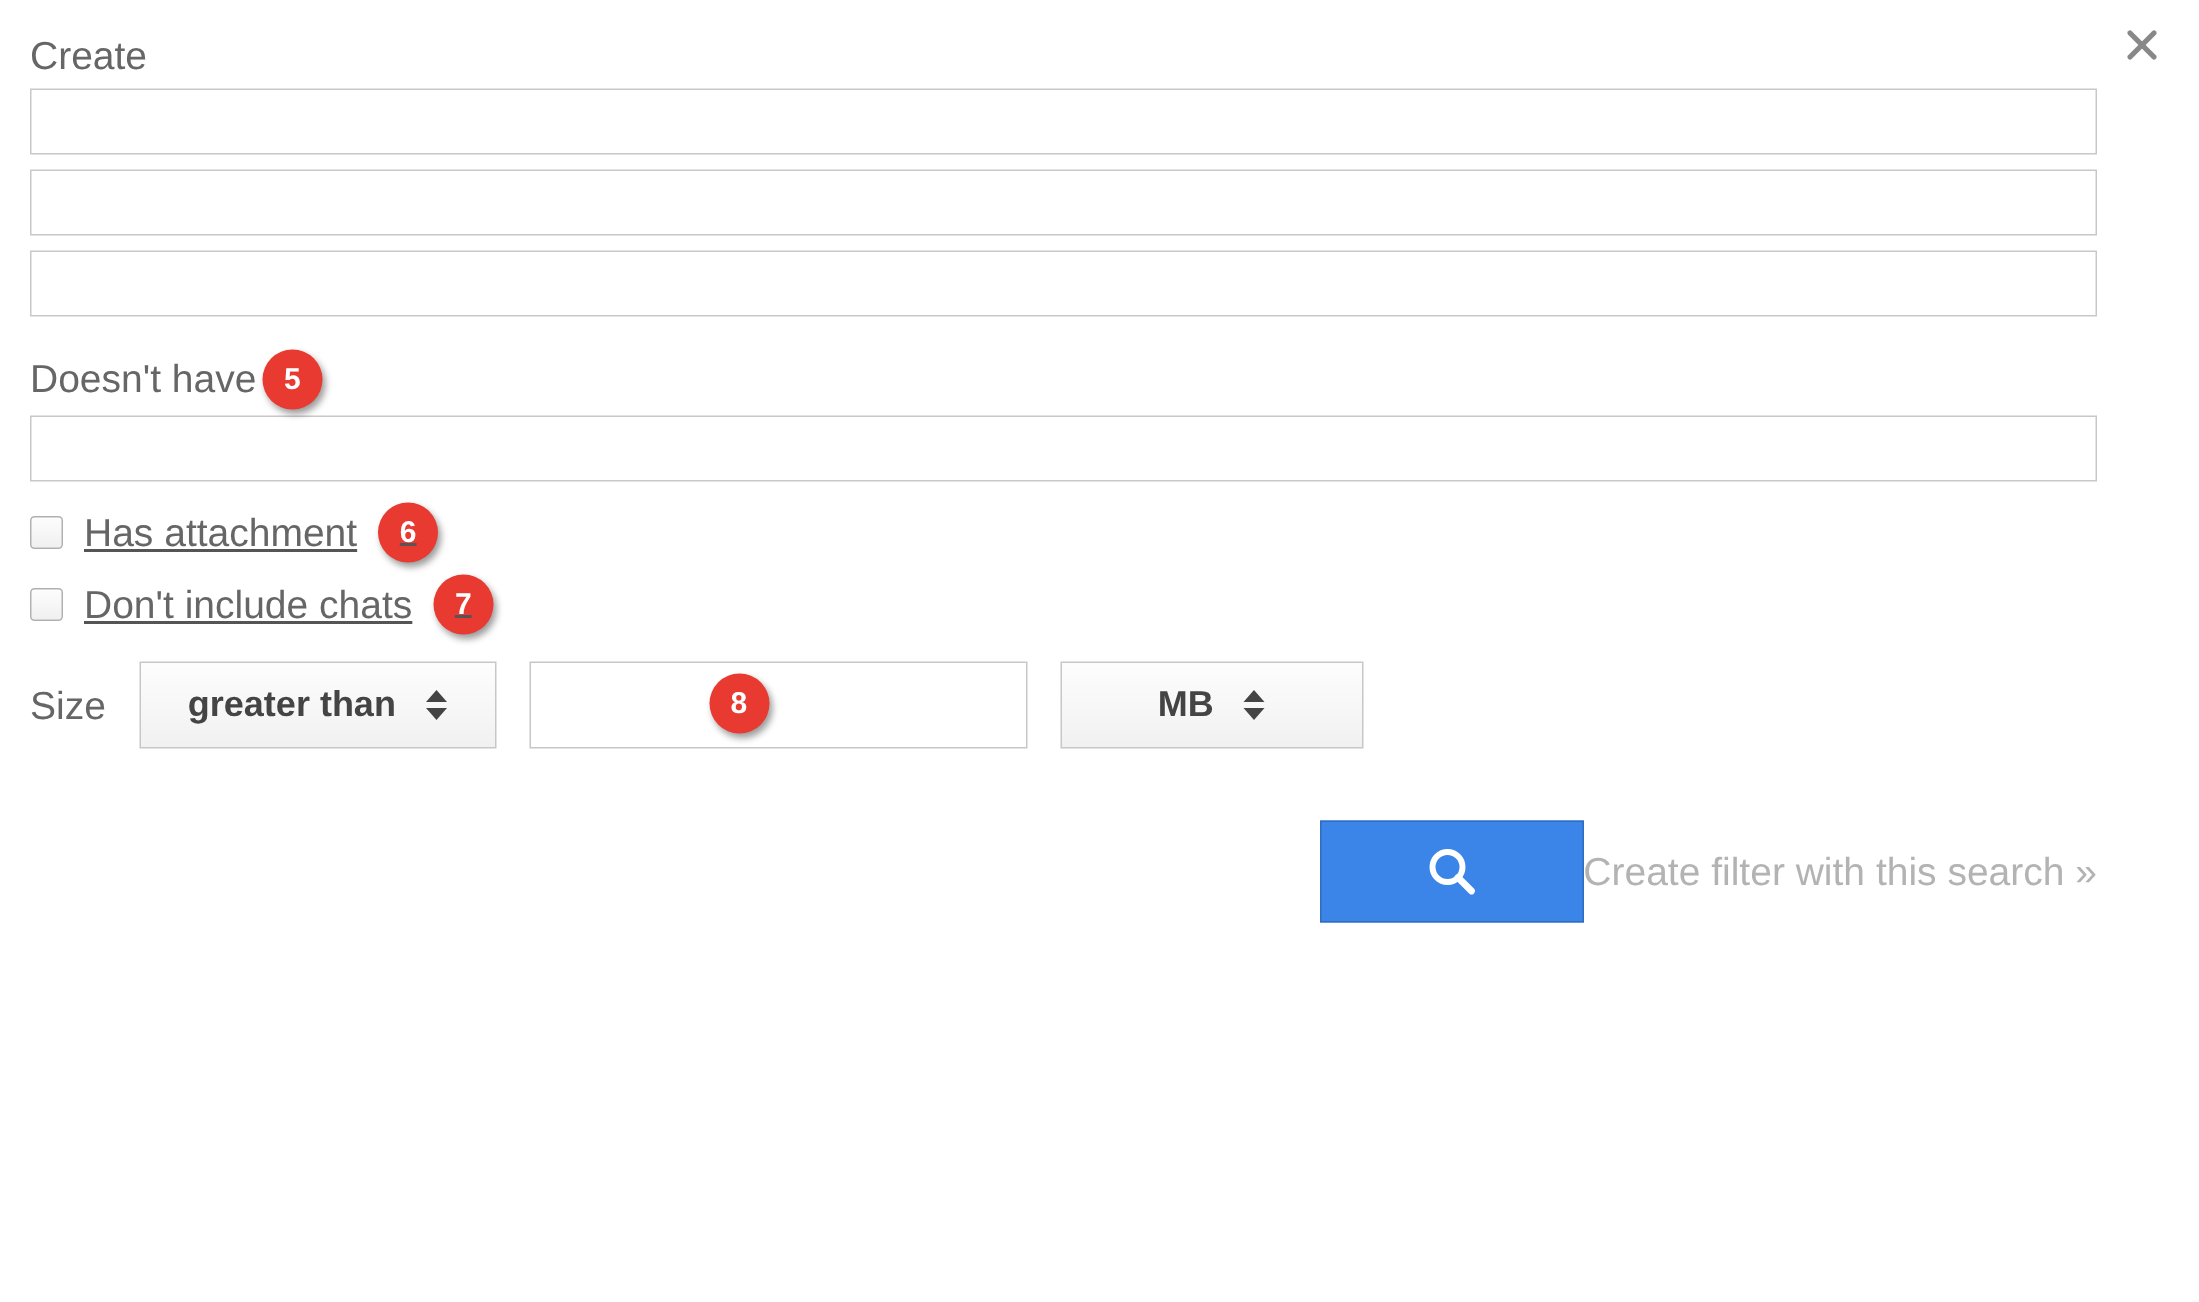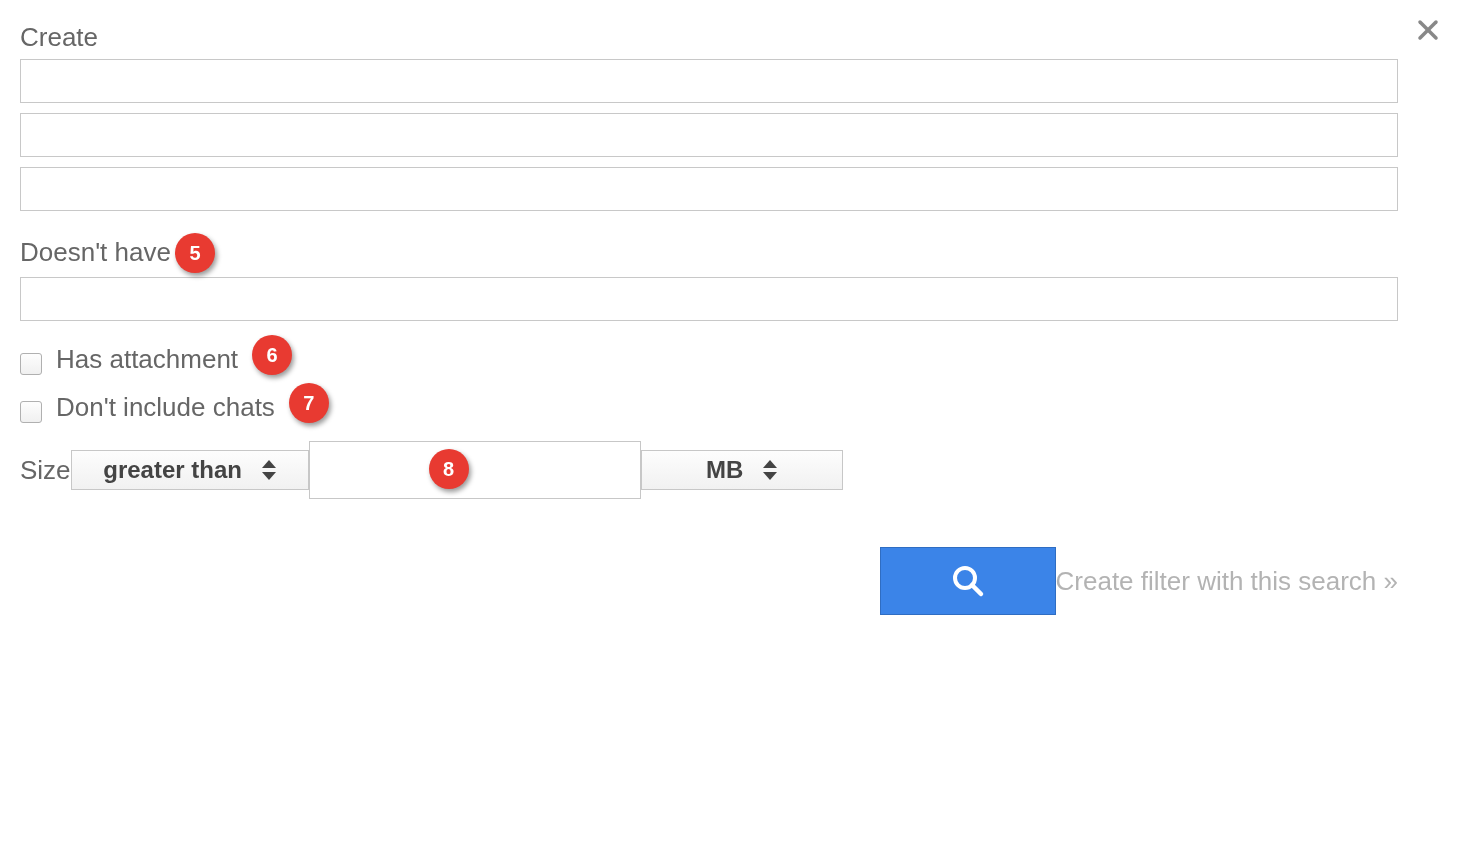--- a/index.html
+++ b/index.html
@@ -50,52 +50,54 @@
     border: 1px solid #c8c8c8;
     font-size: 22px;
     padding: 4px 8px;
     margin-top: 4px;
     background: #fff;
     color: #333;
   }
 
   .check-row {
     display: flex;
-    align-items: flex-end;
+    align-items: center;
     margin-top: 14px;
     gap: 14px;
     position: relative;
+    text-decoration: underline;
   }
   .check-row + .check-row { margin-top: 8px; }
   .checkbox {
     width: 22px;
     height: 22px;
     border: 1px solid #b0b0b0;
     border-radius: 3px;
     background: linear-gradient(#fdfdfd, #f0f0f0);
     cursor: pointer;
     flex-shrink: 0;
   }
   .check-label {
     font-size: 26px;
     color: #666;
   }
 
   .size-row {
     display: flex;
     align-items: center;
+    gap: 22px;
     margin-top: 18px;
     position: relative;
   }
   .size-label {
     font-size: 26px;
     color: #666;
   }
   .select-box {
-    height: 40px;
+    height: 58px;
     border: 1px solid #c7c7c7;
     background: linear-gradient(#fdfdfd, #f1f1f1);
     display: inline-flex;
     align-items: center;
     justify-content: center;
     gap: 20px;
     padding: 0 20px;
     cursor: pointer;
     font-size: 24px;
     font-weight: bold;

